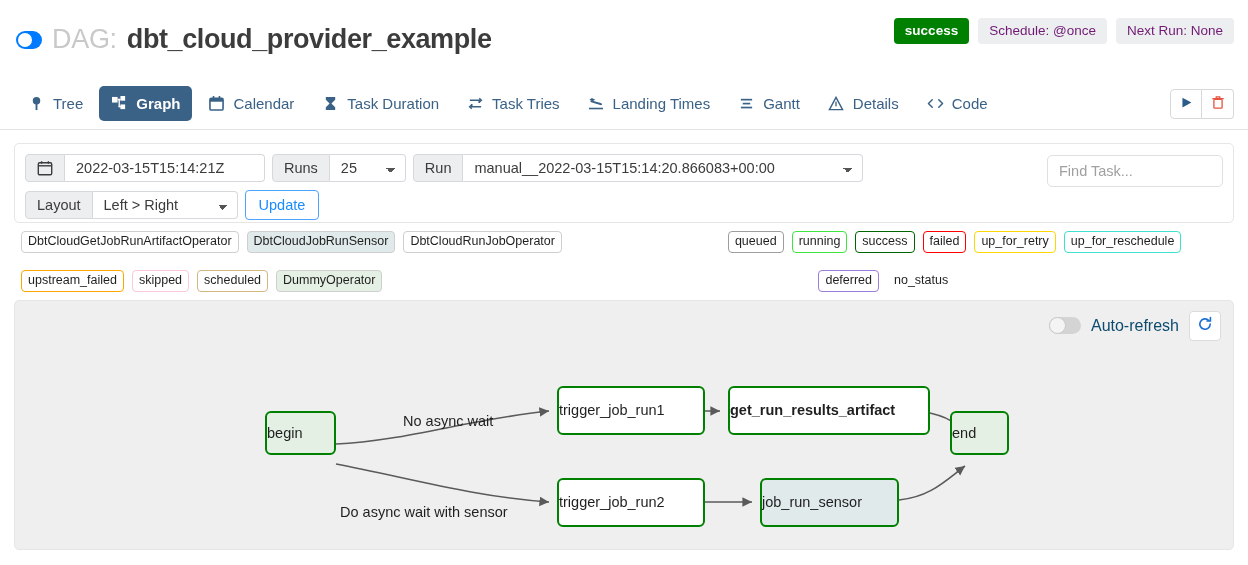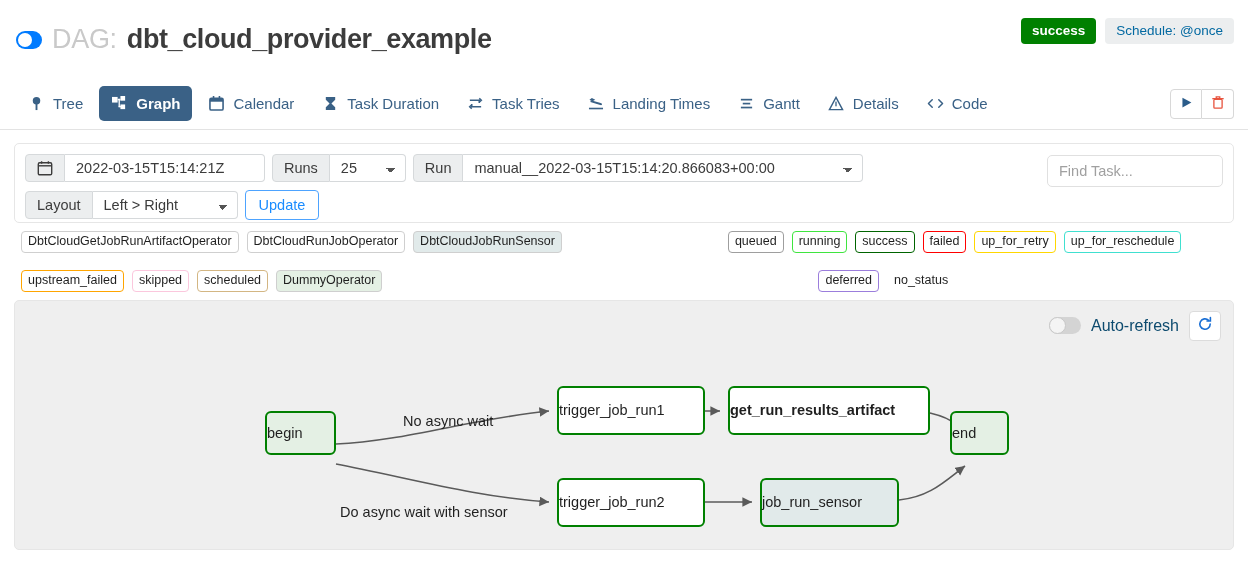--- a/index.html
+++ b/index.html
@@ -56,21 +56,21 @@
     top: 18px; right: 14px;
     display: flex;
     align-items: center;
     gap: 9px;
   }
   .badge {
     font-size: 13.5px;
     padding: 5px 11px 6px;
     border-radius: 4px;
     background: #eceeef;
-    color: #0369a1;
+    color: #701a75;
     white-space: nowrap;
   }
   .badge.state-success {
     background: #008000;
     color: #ffffff;
     font-weight: bold;
   }
 
   
   .tabs-bar {
@@ -288,20 +288,21 @@
 
 <div class="header">
   <div class="dag-title-row">
     <div class="toggle-pill"></div>
     <span class="dag-label">DAG:</span>
     <span class="dag-name">dbt_cloud_provider_example</span>
   </div>
   <div class="header-badges">
     <span class="badge state-success">success</span>
     <span class="badge">Schedule: @once</span>
+    <span class="badge">Next Run: None</span>
   </div>
 </div>
 
 <div class="tabs-bar">
 
   <div class="tab">
     <span class="ico">
       <svg width="15" height="15" viewBox="0 0 16 16">
           <circle cx="8" cy="5" r="4" fill="#3a6186"></circle>
           <rect x="7" y="8" width="2" height="7" fill="#3a6186"></rect>
@@ -456,22 +457,22 @@
       </select>
     </div>
     <button class="btn-update">Update</button>
   </div>
 
   <input class="find-task" placeholder="Find Task..." style="">
 </div>
 
 <div class="legend">
   <span class="legend-chip" style="background:#ffffff;">DbtCloudGetJobRunArtifactOperator</span>
+  <span class="legend-chip" style="background:#e1eaea;">DbtCloudJobRunSensor</span>
   <span class="legend-chip" style="background:#ffffff;">DbtCloudRunJobOperator</span>
-  <span class="legend-chip" style="background:#e1eaea;">DbtCloudJobRunSensor</span>
 
   <span class="legend-spacer"></span>
 
   <span class="legend-chip" style="border-color:#9e9e9e;">queued</span>
   <span class="legend-chip" style="border-color:#3fe53f;">running</span>
   <span class="legend-chip" style="border-color:#006400;">success</span>
   <span class="legend-chip" style="border-color:#ff0000;">failed</span>
   <span class="legend-chip" style="border-color:#ffd700;">up_for_retry</span>
   <span class="legend-chip" style="border-color:#40e0d0;">up_for_reschedule</span>
   <span class="legend-chip" style="border-color:#ffa500;">upstream_failed</span>

